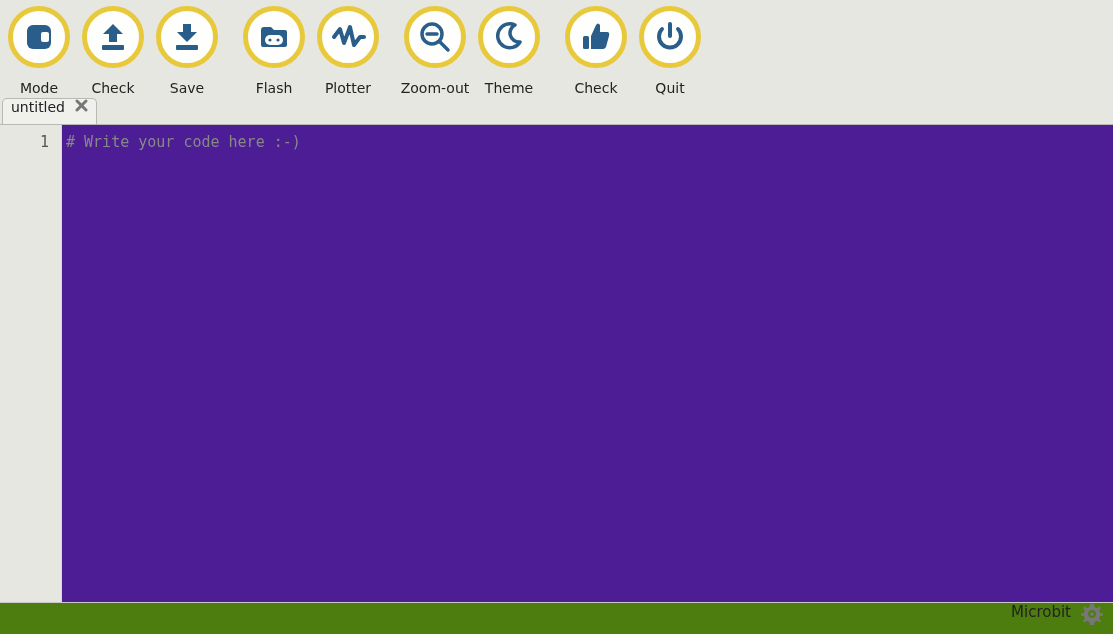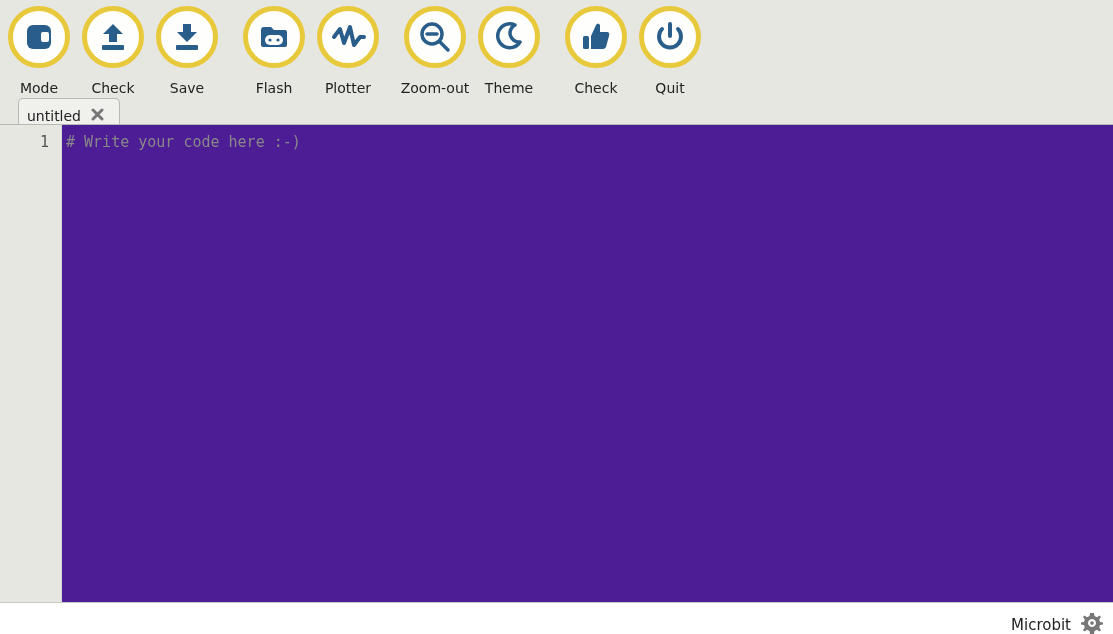--- a/index.html
+++ b/index.html
@@ -48,29 +48,29 @@
 
   .tabbar {
     display: flex;
     align-items: flex-end;
     height: 30px;
     padding-left: 0;
     border-bottom: 1px solid #b9b9b3;
   }
   .tab {
     display: flex;
-    align-items: flex-end;
+    align-items: flex-start;
     height: 26px;
     background: #f0f0ec;
     border: 1px solid #b9b9b3;
     border-bottom: none;
     border-top-left-radius: 5px;
     border-top-right-radius: 5px;
-    padding: 0 15px 0 8px;
-    margin-left: 18px;
+    padding: 0 8px 0 8px;
+    margin-left: 2px;
     font-size: 14px;
     color: #222;
     gap: 10px;
     cursor: pointer;
   }
   .tab-close {
     color: #777;
     font-weight: bold;
     cursor: pointer;
   }
@@ -99,23 +99,23 @@
     font-family: "DejaVu Sans Mono", Menlo, Consolas, monospace;
     font-size: 15px;
     color: #888;
     white-space: pre;
     line-height: 22px;
   }
 
   .statusbar {
     height: 32px;
     border-top: 1px solid #c9c9c3;
-    background: #ffffff;
-    display: flex;
-    align-items: flex-end;
+    background: #4d7c0f;
+    display: flex;
+    align-items: flex-start;
     justify-content: flex-end;
     padding-right: 10px;
     gap: 10px;
     font-size: 15px;
     color: #222;
   }
   .status-gear { color: #777; display:flex; align-items:center; cursor:pointer;}
 </style>
 </head>
 <body>

